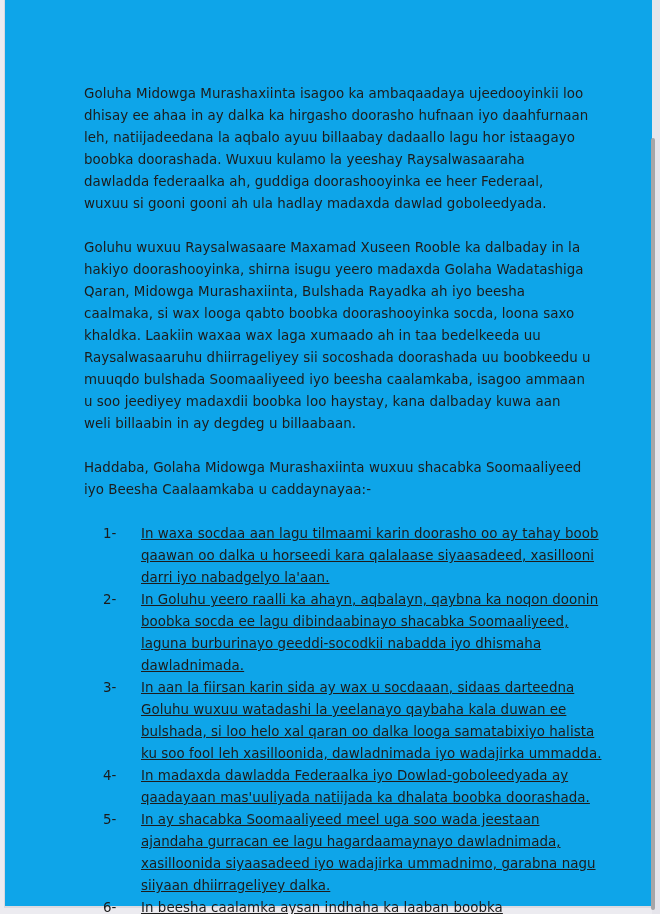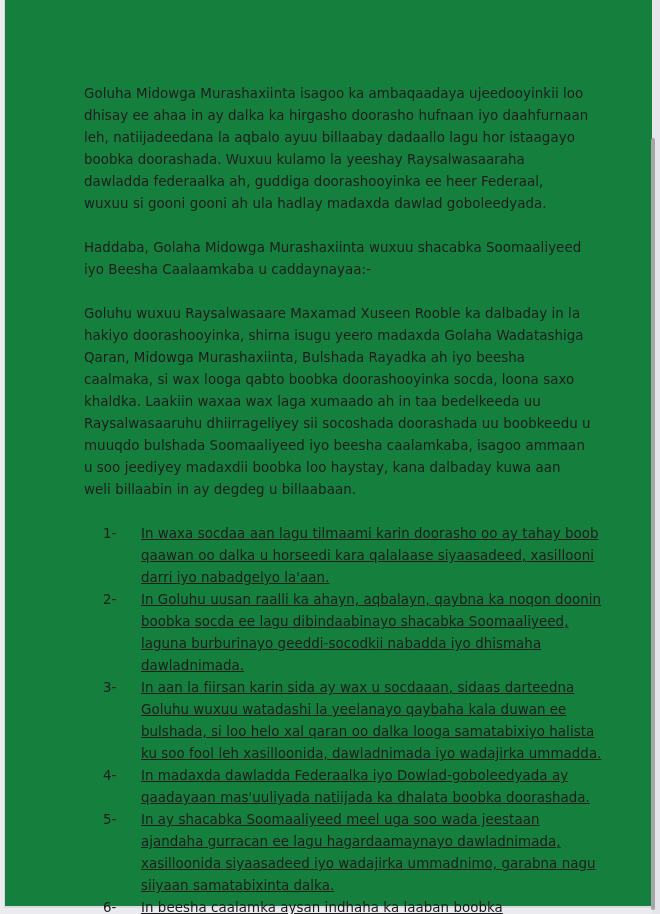--- a/index.html
+++ b/index.html
@@ -9,21 +9,21 @@
     height: 914px;
     overflow: hidden;
     background: #ecebf0;
   }
   .page {
     position: absolute;
     left: 4px;
     top: 0;
     width: 648px;
     height: 908px;
-    background: #15803d;
+    background: #0ea5e9;
     border-left: 1px solid #d9d8de;
     border-bottom: 2px solid #dcdbe1;
     box-sizing: border-box;
   }
   .content {
     position: absolute;
     left: 79px;
     top: 83px;
     width: 530px;
     font-family: "DejaVu Sans", sans-serif;
@@ -77,42 +77,42 @@
 <body>
 
 <div class="page">
   <div class="content">
     <p class="para">Goluha Midowga Murashaxiinta isagoo ka ambaqaadaya ujeedooyinkii loo
 dhisay ee ahaa in ay dalka ka hirgasho doorasho hufnaan iyo daahfurnaan
 leh, natiijadeedana la aqbalo ayuu billaabay dadaallo lagu hor istaagayo
 boobka doorashada. Wuxuu kulamo la yeeshay Raysalwasaaraha
 dawladda federaalka ah, guddiga doorashooyinka ee heer Federaal,
 wuxuu si gooni gooni ah ula hadlay madaxda dawlad goboleedyada.</p>
-    <p class="para">Haddaba, Golaha Midowga Murashaxiinta wuxuu shacabka Soomaaliyeed
-iyo Beesha Caalaamkaba u caddaynayaa:-</p>
     <p class="para">Goluhu wuxuu Raysalwasaare Maxamad Xuseen Rooble ka dalbaday in la
 hakiyo doorashooyinka, shirna isugu yeero madaxda Golaha Wadatashiga
 Qaran, Midowga Murashaxiinta, Bulshada Rayadka ah iyo beesha
 caalmaka, si wax looga qabto boobka doorashooyinka socda, loona saxo
 khaldka. Laakiin waxaa wax laga xumaado ah in taa bedelkeeda uu
 Raysalwasaaruhu dhiirrageliyey sii socoshada doorashada uu boobkeedu u
 muuqdo bulshada Soomaaliyeed iyo beesha caalamkaba, isagoo ammaan
 u soo jeediyey madaxdii boobka loo haystay, kana dalbaday kuwa aan
 weli billaabin in ay degdeg u billaabaan.</p>
+    <p class="para">Haddaba, Golaha Midowga Murashaxiinta wuxuu shacabka Soomaaliyeed
+iyo Beesha Caalaamkaba u caddaynayaa:-</p>
 
     <ol class="list">
       <li class="list-item">
         <span class="num">1-</span>
         <span class="item-text">In waxa socdaa aan lagu tilmaami karin doorasho oo ay tahay boob
 qaawan oo dalka u horseedi kara qalalaase siyaasadeed, xasillooni
 darri iyo nabadgelyo la'aan.</span>
       </li>
       <li class="list-item">
         <span class="num">2-</span>
-        <span class="item-text">In Goluhu uusan raalli ka ahayn, aqbalayn, qaybna ka noqon doonin
+        <span class="item-text">In Goluhu yeero raalli ka ahayn, aqbalayn, qaybna ka noqon doonin
 boobka socda ee lagu dibindaabinayo shacabka Soomaaliyeed,
 laguna burburinayo geeddi-socodkii nabadda iyo dhismaha
 dawladnimada.</span>
       </li>
       <li class="list-item">
         <span class="num">3-</span>
         <span class="item-text">In aan la fiirsan karin sida ay wax u socdaaan, sidaas darteedna
 Goluhu wuxuu watadashi la yeelanayo qaybaha kala duwan ee
 bulshada, si loo helo xal qaran oo dalka looga samatabixiyo halista
 ku soo fool leh xasilloonida, dawladnimada iyo wadajirka ummadda.</span>
@@ -120,21 +120,21 @@
       <li class="list-item">
         <span class="num">4-</span>
         <span class="item-text">In madaxda dawladda Federaalka iyo Dowlad-goboleedyada ay
 qaadayaan mas'uuliyada natiijada ka dhalata boobka doorashada.</span>
       </li>
       <li class="list-item">
         <span class="num">5-</span>
         <span class="item-text">In ay shacabka Soomaaliyeed meel uga soo wada jeestaan
 ajandaha gurracan ee lagu hagardaamaynayo dawladnimada,
 xasilloonida siyaasadeed iyo wadajirka ummadnimo, garabna nagu
-siiyaan samatabixinta dalka.</span>
+siiyaan dhiirrageliyey dalka.</span>
       </li>
       <li class="list-item">
         <span class="num">6-</span>
         <span class="item-text">In beesha caalamka aysan indhaha ka laaban boobka
 doorashooyinka, fartana ku fiiqaan hufnaan la’aanta doorshada,
 aysanna sugin cawaaqib xumida ka dhalan karta boobka socda.</span>
       </li>
     </ol>
   </div>
 </div>

